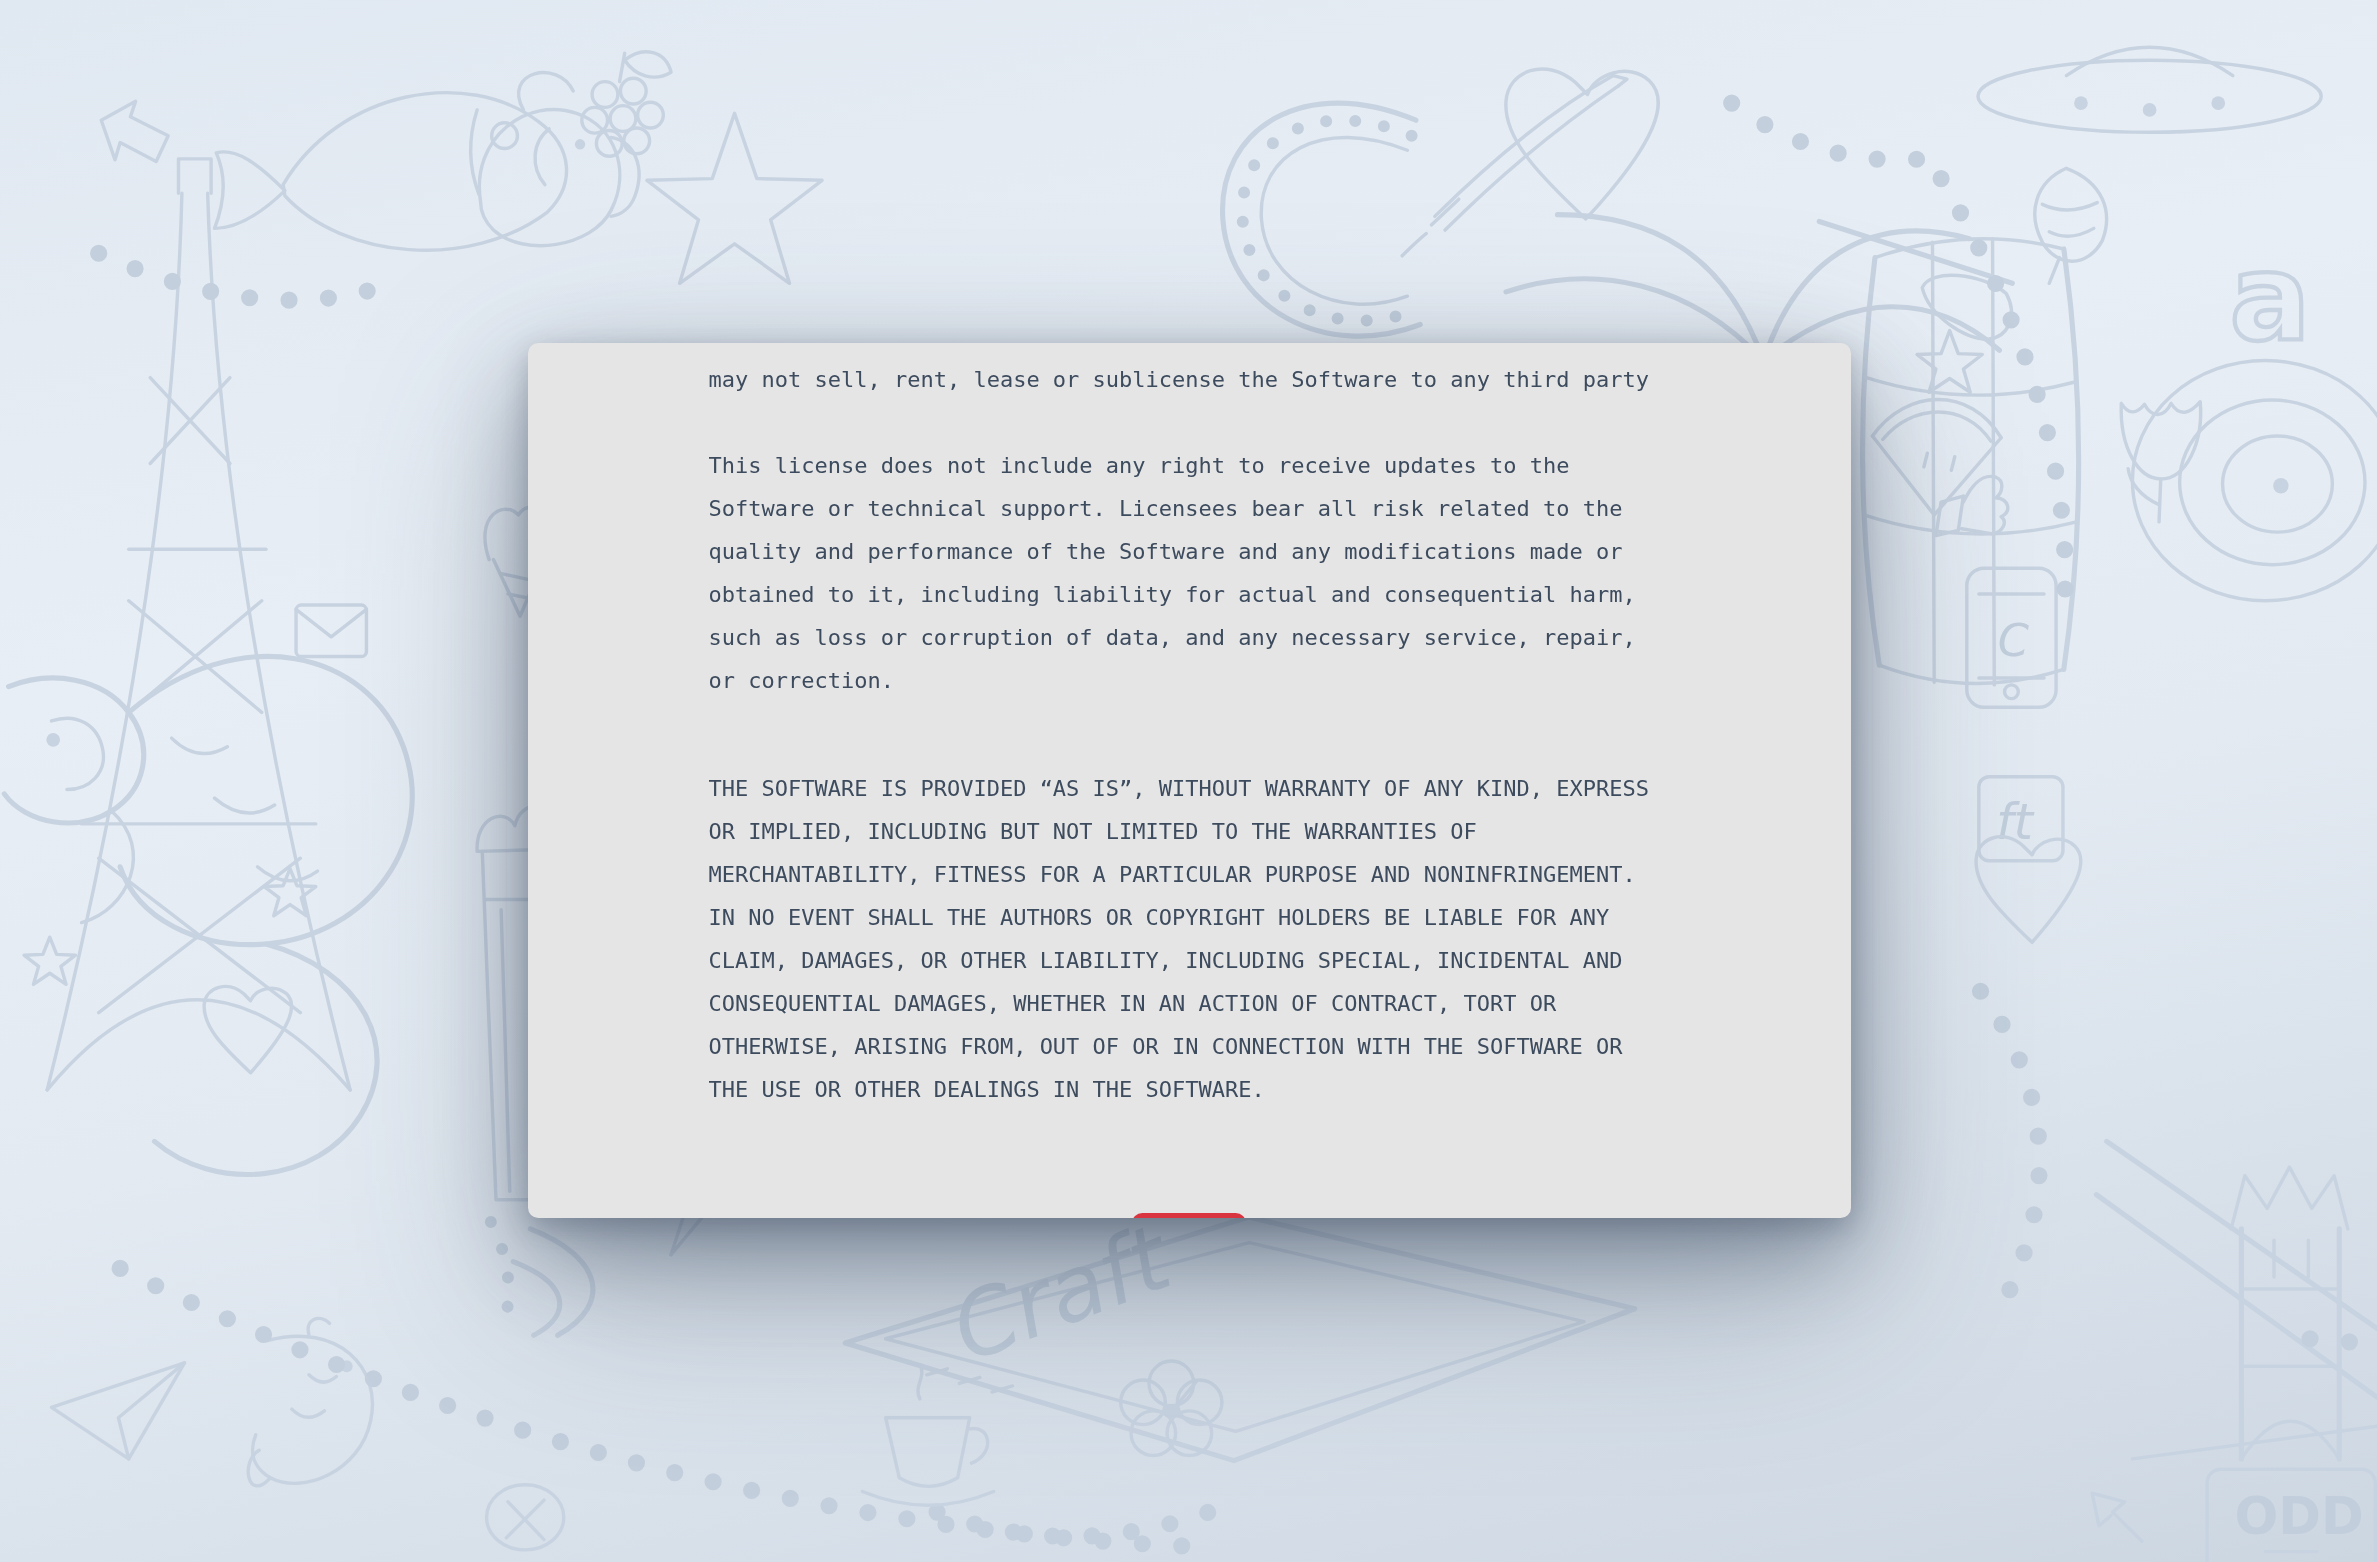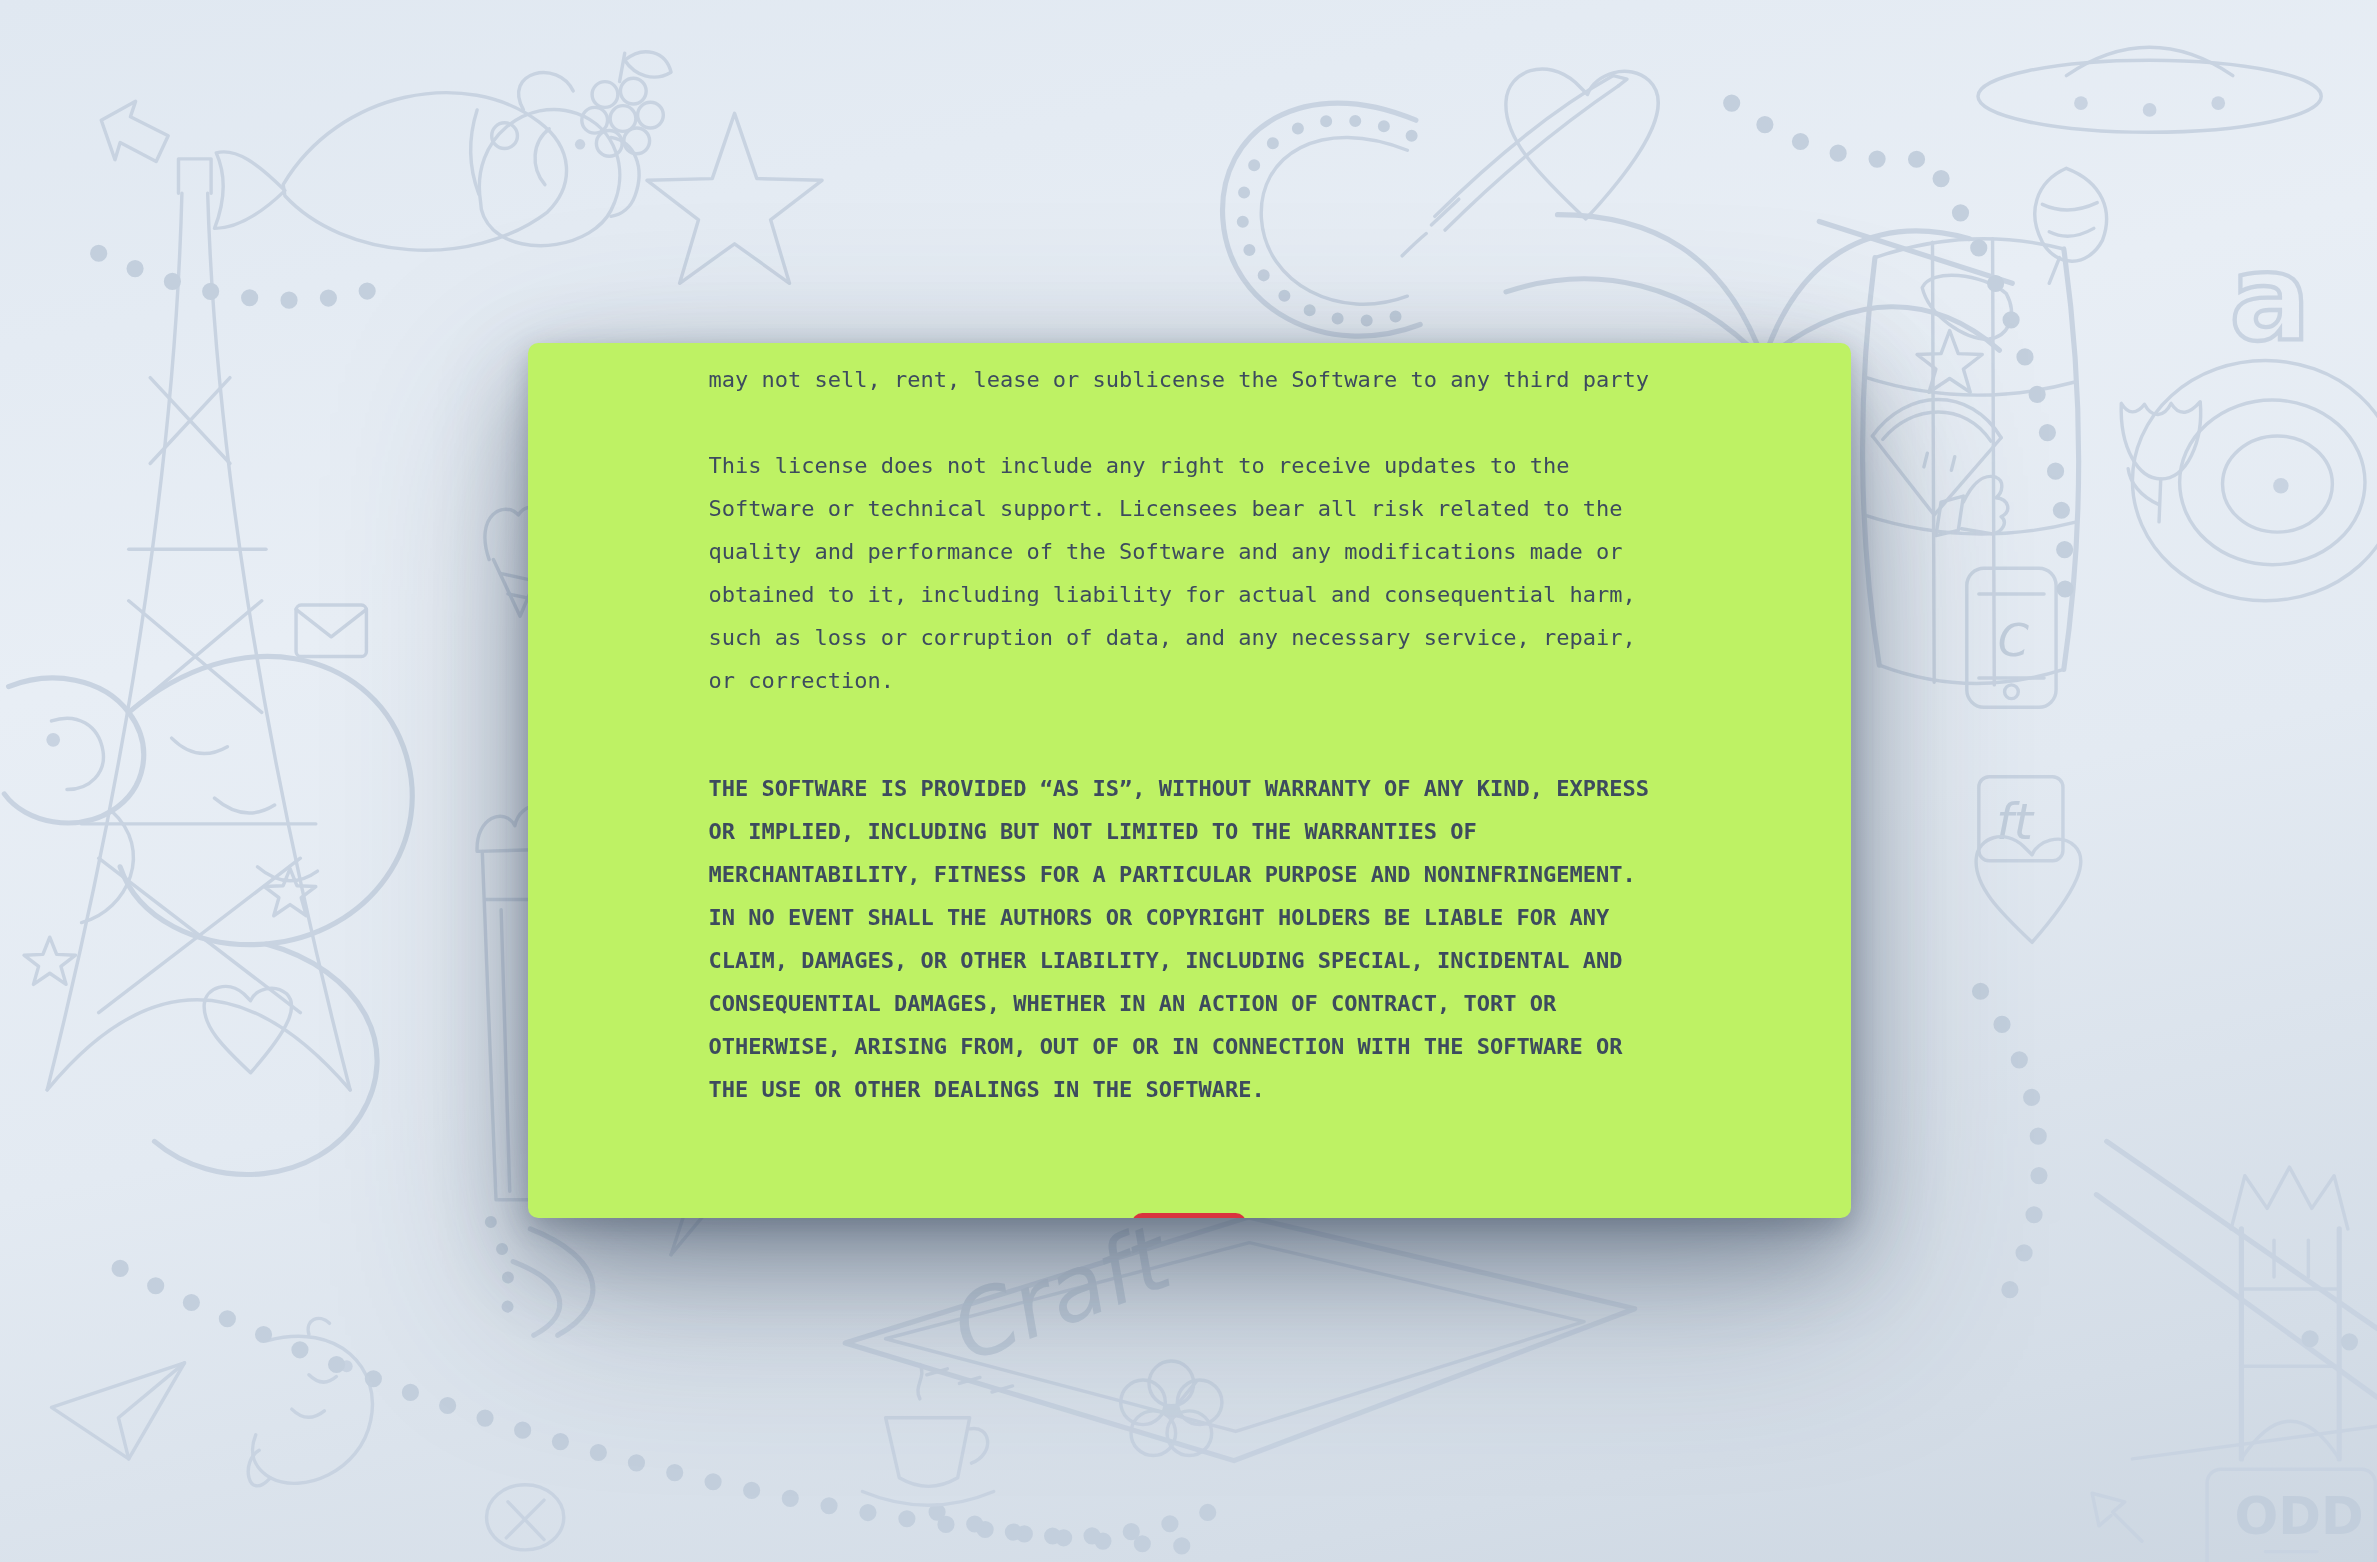--- a/index.html
+++ b/index.html
@@ -17,34 +17,34 @@
   .doodles .thick { stroke-width: 6; }
   .doodles .dots { stroke: #c3cfdd; stroke-width: 20; stroke-dasharray: 0 46; stroke-linecap: round; }
   .doodles .dots-sm { stroke: #c3cfdd; stroke-width: 14; stroke-dasharray: 0 34; stroke-linecap: round; }
   .doodles .fill { fill: #c8d3e1; stroke: none; }
   .doodles text { fill: #c2cedc; stroke: none; font-family: "DejaVu Sans", sans-serif; }
   .doodles text.outline { fill: none; stroke: #c8d3e1; stroke-width: 5; }
 
   .modal {
     position: absolute; top: 343px; left: 50%; margin-left: -661px;
     width: 1323px; height: 875px;
-    background: #bef264; border-radius: 10.3px; overflow: hidden;
+    background: #e5e5e5; border-radius: 10.3px; overflow: hidden;
     box-shadow: 0 8.6px 26px rgba(54, 69, 90, 0.28),
                 0 34px 86px rgba(54, 69, 90, 0.42),
                 0 69px 189px rgba(54, 69, 90, 0.34);
   }
   .license {
     width: 961px; margin: 0 auto;
     font-family: "DejaVu Sans Mono", "Liberation Mono", monospace;
     font-size: 22px; line-height: 43px; color: #3d4b5e;
     white-space: pre-line;
   }
   .license p { margin: 0; }
   .license .clipped-line { margin-top: -28px; }
-  .license .para-2 { margin-top: 22px; font-weight: bold; }
+  .license .para-2 { margin-top: 22px; }
   .btn-row { margin-top: 59px; text-align: center; }
   .got-it-btn {
     display: inline-block; height: 57px; padding: 0 23px;
     background: #d9343f; color: #ffffff; border: none; border-radius: 10.3px;
     font-family: "Liberation Sans", "DejaVu Sans", sans-serif;
     font-size: 26px; line-height: 57px; font-weight: 600;
     cursor: pointer;
   }
 </style>
 </head>

